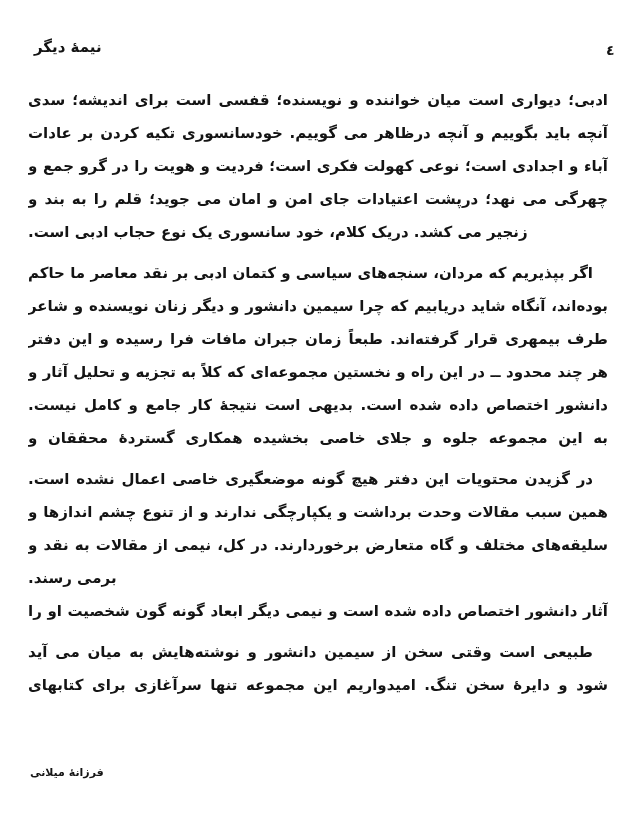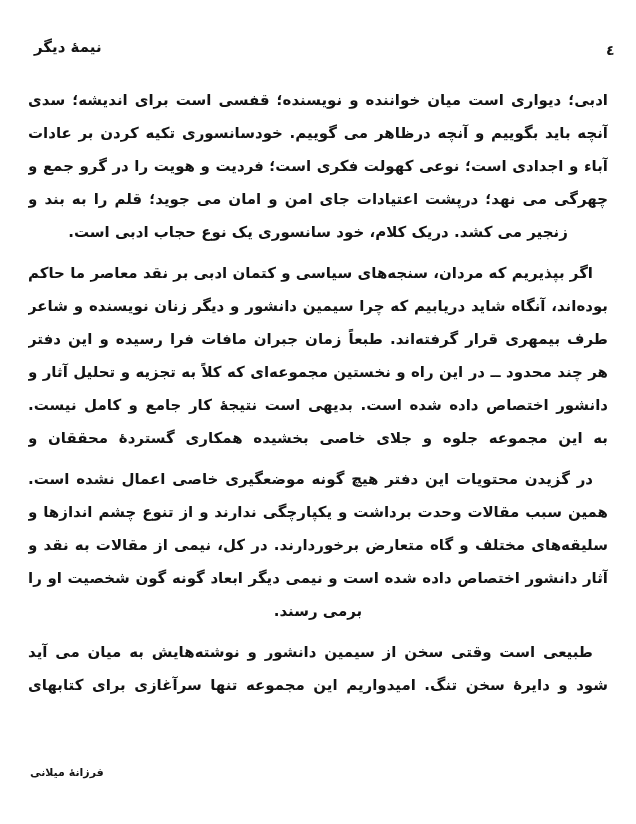--- a/index.html
+++ b/index.html
@@ -42,21 +42,21 @@
     height:33px;
     line-height:33px;
     white-space:normal;
     overflow:hidden;
   }
   .line.just{
     text-align:justify;
     text-align-last:justify;
   }
   .line.endline{
-    text-align:center;
+    text-align:left;
   }
   .line.indent{
     padding-right:15px;
     margin-top:8px;
   }
   .signature{
     position:absolute;left:30px;top:766px;
     font-size:11px;font-weight:bold;
     direction:rtl;
   }
@@ -80,22 +80,22 @@
     <div class="line just indent">اگر بپذیریم که مردان، سنجه‌های سیاسی و کتمان ادبی بر نقد معاصر ما حاکم</div>
     <div class="line just">بوده‌اند، آنگاه شاید دریابیم که چرا سیمین دانشور و دیگر زنان نویسنده و شاعر تا این حد</div>
     <div class="line just">طرف بیمهری قرار گرفته‌اند. طبعاً زمان جبران مافات فرا رسیده و این دفتر تلاشی است ــ</div>
     <div class="line just">هر چند محدود ــ در این راه و نخستین مجموعه‌ای که کلاً به تجزیه و تحلیل آثار و احوال</div>
     <div class="line just">دانشور اختصاص داده شده است. بدیهی است نتیجۀ کار جامع و کامل نیست. ولی آنچه</div>
     <div class="line just">به این مجموعه جلوه و جلای خاصی بخشیده همکاری گستردۀ محققان و نویسندگان زن و</div>
 
     <div class="line just indent">در گزیدن محتویات این دفتر هیچ گونه موضعگیری خاصی اعمال نشده است. به</div>
     <div class="line just">همین سبب مقالات وحدت برداشت و یکپارچگی ندارند و از تنوع چشم اندازها و</div>
     <div class="line just">سلیقه‌های مختلف و گاه متعارض برخوردارند. در کل، نیمی از مقالات به نقد و بررسی</div>
+    <div class="line endline">برمی رسند.</div>
     <div class="line just">آثار دانشور اختصاص داده شده است و نیمی دیگر ابعاد گونه گون شخصیت او را</div>
-    <div class="line endline">برمی رسند.</div>
 
     <div class="line just indent">طبیعی است وقتی سخن از سیمین دانشور و نوشته‌هایش به میان می آید گفتنی زیاد می</div>
     <div class="line just">شود و دایرۀ سخن تنگ. امیدواریم این مجموعه تنها سرآغازی برای کتابهای کاملتر و</div>
   </div>
 
   <div class="signature">فرزانۀ میلانی</div>
 
 </div>
 
 </body></html>

